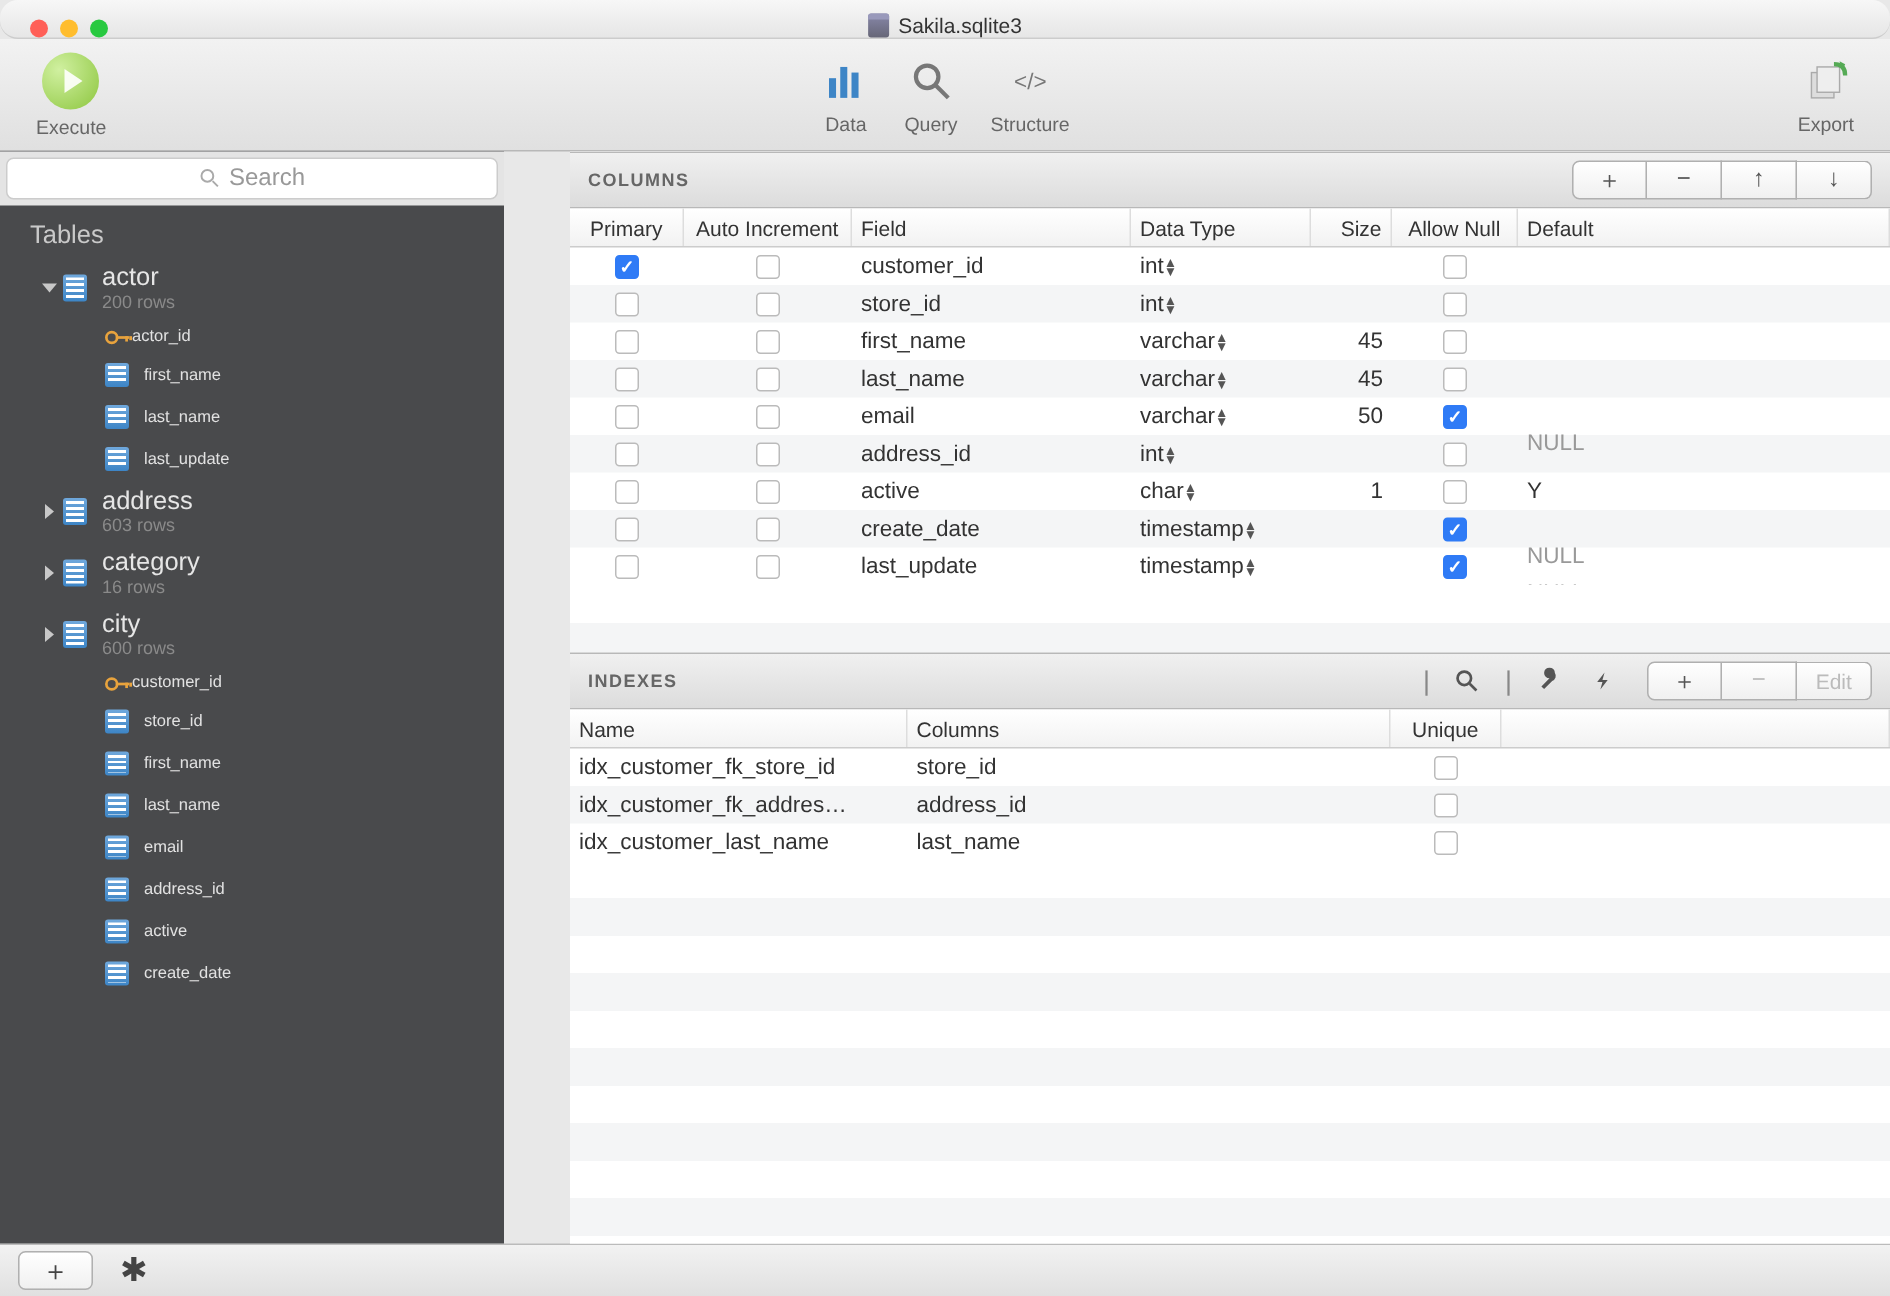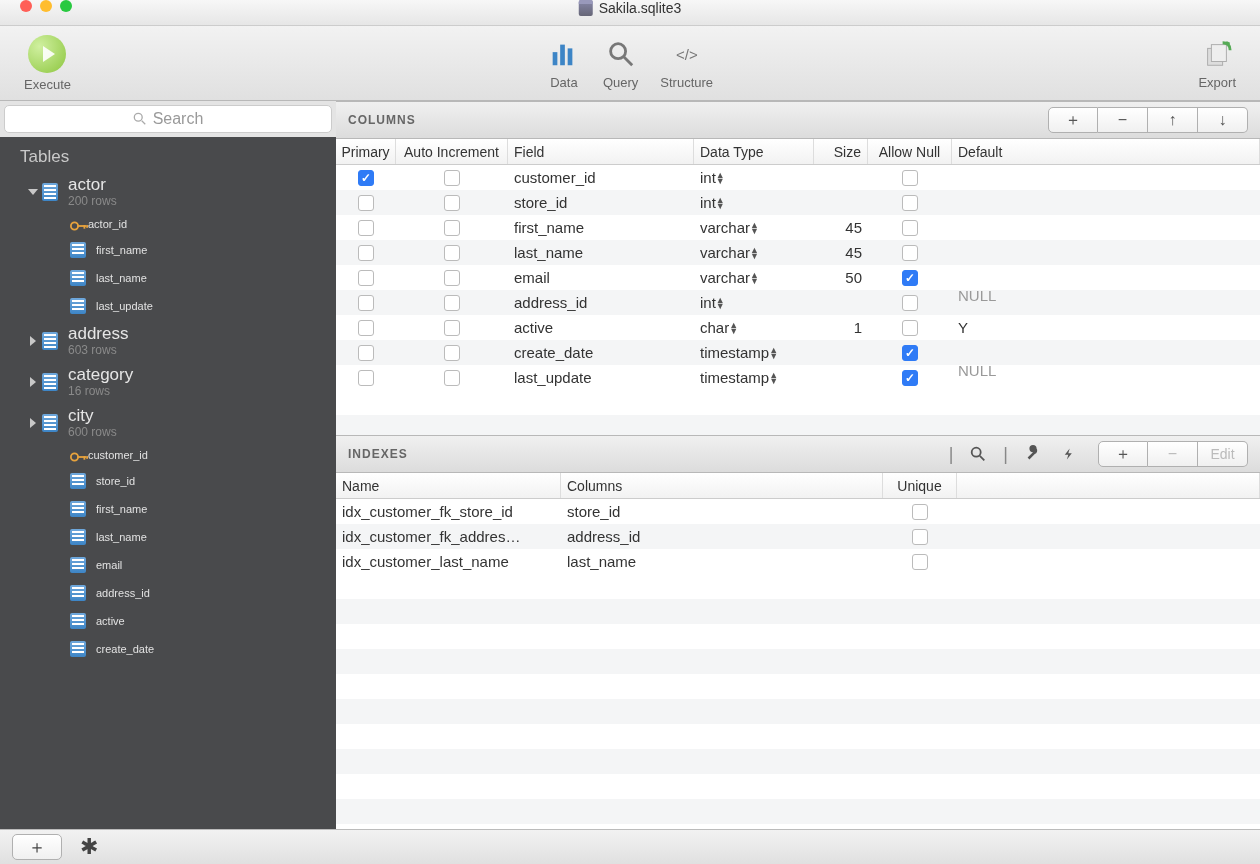--- a/index.html
+++ b/index.html
@@ -1,35 +1,35 @@
 <!DOCTYPE html>
 <html><head>
 <meta charset="utf-8">
 <style>
 * { margin: 0; padding: 0; box-sizing: border-box; font-family: -apple-system, "Helvetica Neue", Arial, sans-serif; }
 body { width: 1260px; height: 864px; background: #e8e8e8; overflow: hidden; }
-.titlebar { height: 26px; background: linear-gradient(#f7f7f7,#e6e6e6); border-bottom: 1px solid #ccc; display: flex; align-items: flex-start; padding: 0 20px; }
+.titlebar { height: 26px; background: linear-gradient(#f7f7f7,#e6e6e6); border-bottom: 1px solid #ccc; display: flex; align-items: flex-end; padding: 0 20px; border-radius: 12px; }
 .traffic { display: flex; gap: 8px; }
 .tl { width: 12px; height: 12px; border-radius: 50%; }
 .tl.close { background: #ff5f57; }
 .tl.min { background: #ffbd2e; }
 .tl.max { background: #28c940; }
 .titlecenter { position: absolute; left: 50%; transform: translateX(-50%); display: flex; align-items: center; gap: 6px; color: #333; font-size: 14px; }
 .dbicon { width: 14px; height: 16px; background: linear-gradient(#88a,#667); border-radius: 2px; position: relative; }
 .dbicon::before { content:''; position:absolute; top:0; left:0; right:0; height:4px; background:#99b; border-radius:2px 2px 0 0;}
 .toolbar { height: 75px; background: linear-gradient(#f2f2f2,#e0e0e0); border-bottom: 1px solid #b8b8b8; display: flex; align-items: center; padding: 0 14px; justify-content: space-between;}
 .tleft { display:flex; align-items:center; }
 .tbtn { display:flex; flex-direction:column; align-items:center; justify-content:center; padding: 4px 10px; height:68px; color:#666; font-size:13px; gap:4px; border-radius:4px;}
 .tbtn.active { background: rgba(0,0,0,0.08); }
 .tcenter { display:flex; align-items:center; gap:2px; position:absolute; left:50%; transform:translateX(-50%);}
 .ticon { width: 34px; height: 34px; display:flex; align-items:center; justify-content:center;}
 .playbtn { width:38px;height:38px; border-radius:50%; background:radial-gradient(circle at 30% 30%, #d0f0a0, #8dc63f); display:flex;align-items:center;justify-content:center;}
 .playtri { width:0;height:0;border-left:12px solid rgba(255,255,255,0.9);border-top:8px solid transparent;border-bottom:8px solid transparent;margin-left:3px;}
 .schemaicon svg, .dataicon svg, .queryicon svg, .structicon svg, .exporticon svg { width:30px; height:30px;}
-.mainrow { display:flex; height: calc(100% - 101px - 35px); }
+.mainrow { display:flex; height: calc(100% - 101px - 35px); gap: 44px; }
 .sidebar { width: 336px; background: #494a4c; display:flex; flex-direction:column; color:#d8d8d8; overflow:hidden;}
 .searchwrap { padding:4px; background:#e4e4e4;}
 .searchbox { width:100%; height:28px; border:1px solid #ccc; border-radius:5px; background:#fff; display:flex; align-items:center; justify-content:center; gap:6px; color:#999;}
 .treelabel { color:#c9c9c9; font-size:17px; padding: 10px 18px 4px 20px; }
 .treeitem { display:flex; align-items:center; padding: 4px 20px 4px 30px; cursor:default; }
 .treeitem.sel { background:#3a3a3c; }
 .disclosure { width:0;height:0;border-top:5px solid transparent;border-bottom:5px solid transparent;border-left:6px solid #c8c8c8; margin-right:6px;}
 .disclosure.open { transform: rotate(90deg); }
 .tableicon { width:16px; height:18px; background: linear-gradient(#6fa8dc,#3d85c6); border-radius:2px; margin-right:10px; position:relative;}
 .tableicon::before{content:'';position:absolute;inset:2px;background:repeating-linear-gradient(#fff 0 2px, transparent 2px 4px);}
@@ -58,21 +58,21 @@
 .chk { width:16px;height:16px;border:1px solid #bbb;border-radius:3px;background:#fff;}
 .chk.on { background:#2f7bf6;border-color:#2f7bf6;display:flex;align-items:center;justify-content:center;}
 .chk.on::after{content:'✓';color:#fff;font-size:12px;font-weight:bold;}
 .dtsel { display:flex;align-items:center;width:100%;}
 .dtarrows { font-size:9px;line-height:6px;color:#555;display:flex;flex-direction:column;}
 .graytext { color:#999;margin-top:35px;}
 .idxtools { display:flex;align-items:center;gap:14px;}
 .idxicon { width:22px;height:22px;display:flex;align-items:center;justify-content:center;color:#555;}
 .footer { height:35px; background:linear-gradient(#f2f2f2,#e0e0e0); border-top:1px solid #bbb; display:flex; align-items:center; padding:0 12px; gap:18px;}
 .footer .fbtn{width:50px;height:26px;background:linear-gradient(#fff,#f0f0f0);border:1px solid #b0b0b0;border-radius:5px;display:flex;align-items:center;justify-content:center;font-size:18px;color:#444;}
-.c-primary{width:60px;justify-content:center;} .c-autoinc{width:112px;justify-content:center;} .c-field{width:186px;} .c-dtype{width:120px;} .c-size{width:54px;text-align:right;justify-content:flex-end;} .c-null{width:84px;justify-content:center;} .c-default{flex:1;}
+.c-primary{width:76px;justify-content:center;} .c-autoinc{width:112px;justify-content:center;} .c-field{width:186px;} .c-dtype{width:120px;} .c-size{width:54px;text-align:right;justify-content:flex-end;} .c-null{width:84px;justify-content:center;} .c-default{flex:1;}
 .ih-name{width:225px;} .ih-cols{width:322px;} .ih-unique{width:74px;justify-content:center;} .ih-rest{flex:1;}
 .emptyrows { flex:1; background: repeating-linear-gradient(#fff 0 25px, #f4f5f6 25px 50px); }
 .midspace { height: 45px; background: repeating-linear-gradient(#fff 0 25px, #f4f5f6 25px 50px);}
 </style>
 </head>
 <body>
 
 <div class="titlebar">
   <div class="traffic">
     <div class="tl close"></div>

